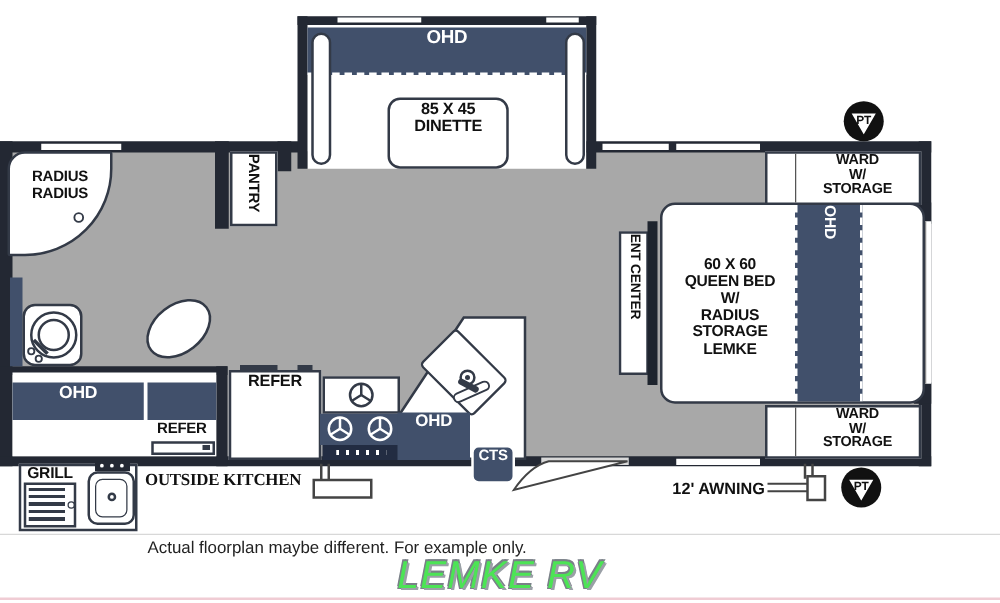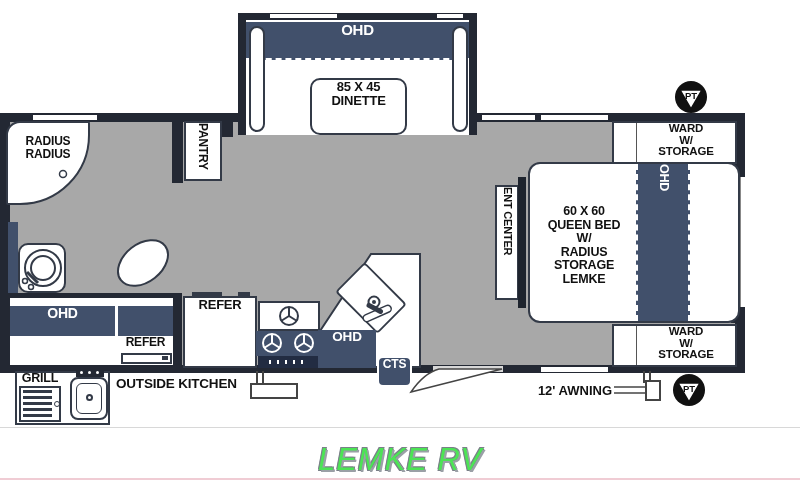--- a/index.html
+++ b/index.html
@@ -151,21 +151,21 @@
     <span>GRILL</span>
   </div>
   <div class="abs fur" style="left:19px;top:386px;width:42px;height:36px;border:2px solid #333a47;background:#fff;z-index:4;">
     <div class="abs" style="left:2px;top:2px;width:29px;height:28px;background:repeating-linear-gradient(180deg,#333a47 0 2.5px,#fff 2.5px 6px);"></div>
     <div class="abs" style="left:33px;top:13px;width:6px;height:6px;border:1.5px solid #333a47;border-radius:50%;"></div>
   </div>
   <div class="abs fur white" style="left:70px;top:377px;width:38px;height:43px;border-radius:8px;z-index:4;">
     <div class="abs" style="left:4px;top:4px;width:26px;height:31px;border:1.5px solid #333a47;border-radius:6px;"></div>
     <div class="abs" style="left:14px;top:15px;width:7px;height:7px;border:2px solid #333a47;border-radius:50%;"></div>
   </div>
-  <div class="abs fur" style="left:116px;top:376px;width:140px;height:16px;font-size:13.5px;font-weight:bold;letter-spacing:-0.2px;">
+  <div class="abs fur" style="left:116px;top:376px;width:140px;height:16px;font-size:13.5px;font-weight:bold;letter-spacing:-0.2px;font-family:Liberation Serif, serif;">
     <span>OUTSIDE KITCHEN</span>
   </div>
 
   <div class="abs fur" style="left:536px;top:383px;width:76px;height:16px;font-size:13px;font-weight:bold;text-align:right;">
     <span>12' AWNING</span>
   </div>
 
   <svg id="svg-under" width="800" height="482" viewBox="0 0 800 482">
 
     <ellipse cx="143" cy="263" rx="28" ry="19" transform="rotate(-38 143 263)" fill="#fff" stroke="#333a47" stroke-width="2"></ellipse>
@@ -225,18 +225,21 @@
       <text x="691" y="99" text-anchor="middle" font-family="Liberation Sans, sans-serif" font-size="9.5" font-weight="bold" fill="#111">PT</text>
     </g>
     <g>
       <circle cx="689" cy="390" r="16" fill="#111"></circle>
       <path d="M678,383 L700,383 L689,402 Z" fill="#fff" stroke="#111" stroke-width="1.5"></path>
       <text x="689" y="392" text-anchor="middle" font-family="Liberation Sans, sans-serif" font-size="9.5" font-weight="bold" fill="#111">PT</text>
     </g>
   </svg>
 
   <div class="abs hairline" style="left:0;top:427px;width:800px;height:1px;"></div>
+  <div class="abs" style="left:118px;top:430px;width:420px;height:18px;font-size:13.5px;color:#222;">
+    <span>Actual floorplan maybe different. For example only.</span>
+  </div>
   <div class="abs" style="left:0;top:442px;width:800px;height:36px;display:flex;justify-content:center;align-items:center;">
     <span id="logo">LEMKE RV</span>
   </div>
   <div class="abs pinkline" style="left:0;top:478px;width:800px;height:2px;"></div>
 
 </div>
 
 </body></html>

